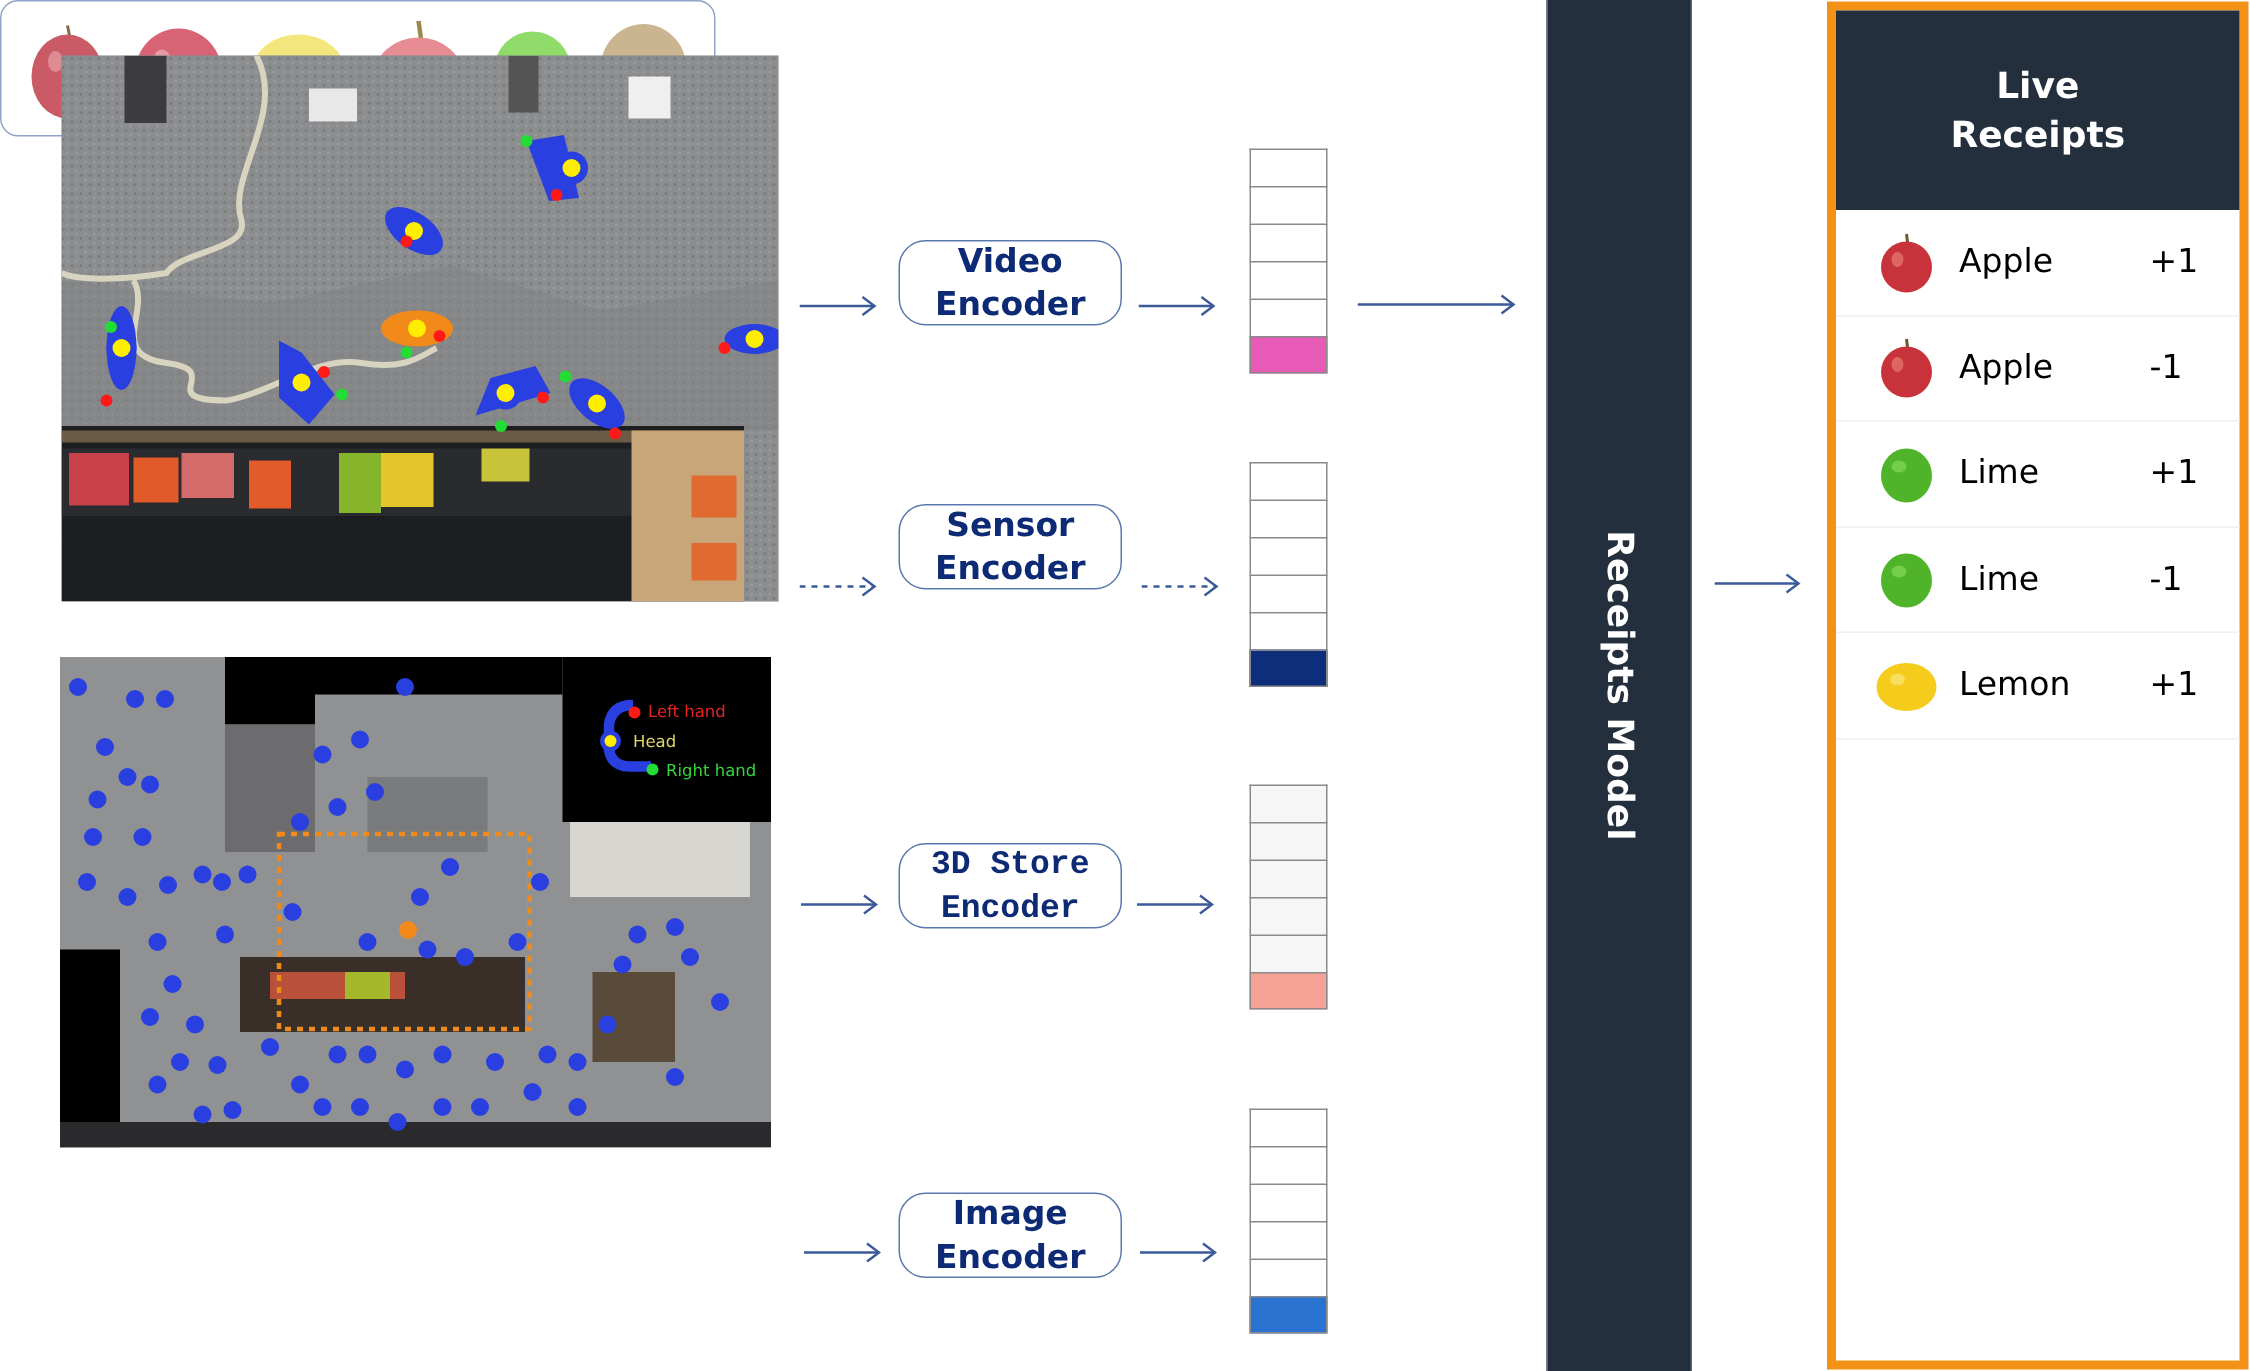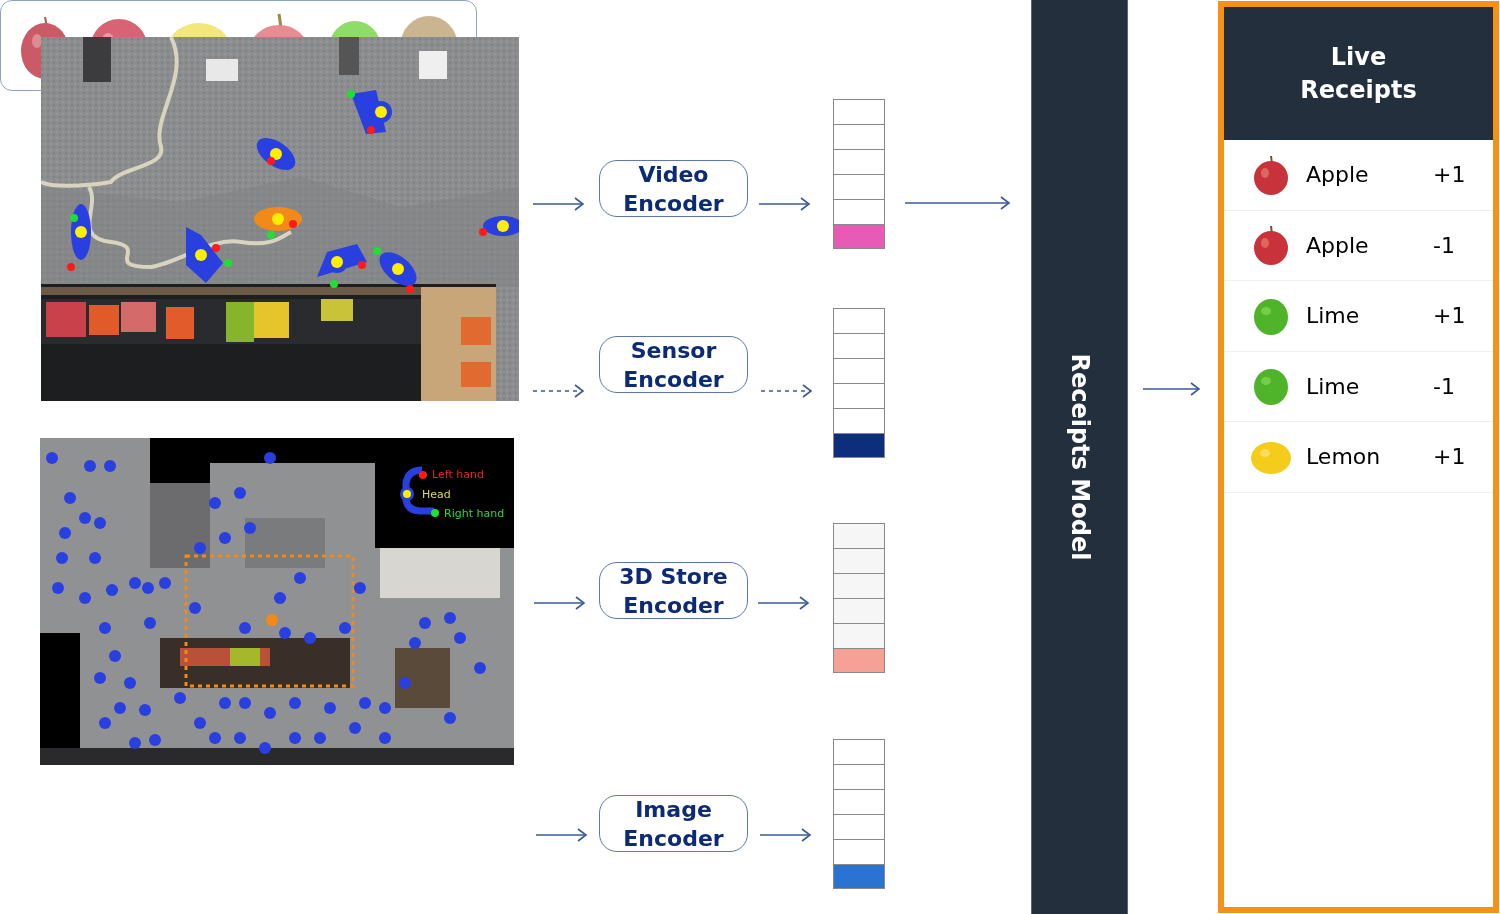--- a/index.html
+++ b/index.html
@@ -289,21 +289,21 @@
   </div>
 
 <div class="encoder" style="left:599px;top:160px;">
   <span>Video</span>
   <span>Encoder</span>
 </div>
 <div class="encoder" style="left:599px;top:336px;">
   <span>Sensor</span>
   <span>Encoder</span>
 </div>
-<div class="encoder" style="left:599px;top:562px;">
+<div class="encoder" style="left:599px;top:562px;font-family:Liberation Mono, monospace;">
   <span>3D Store</span>
   <span>Encoder</span>
 </div>
 <div class="encoder" style="left:599px;top:795px;">
   <span>Image</span>
   <span>Encoder</span>
 </div>
 
 <div class="arrow" style="left:759px;top:197px;">
     <svg width="52" height="14">

